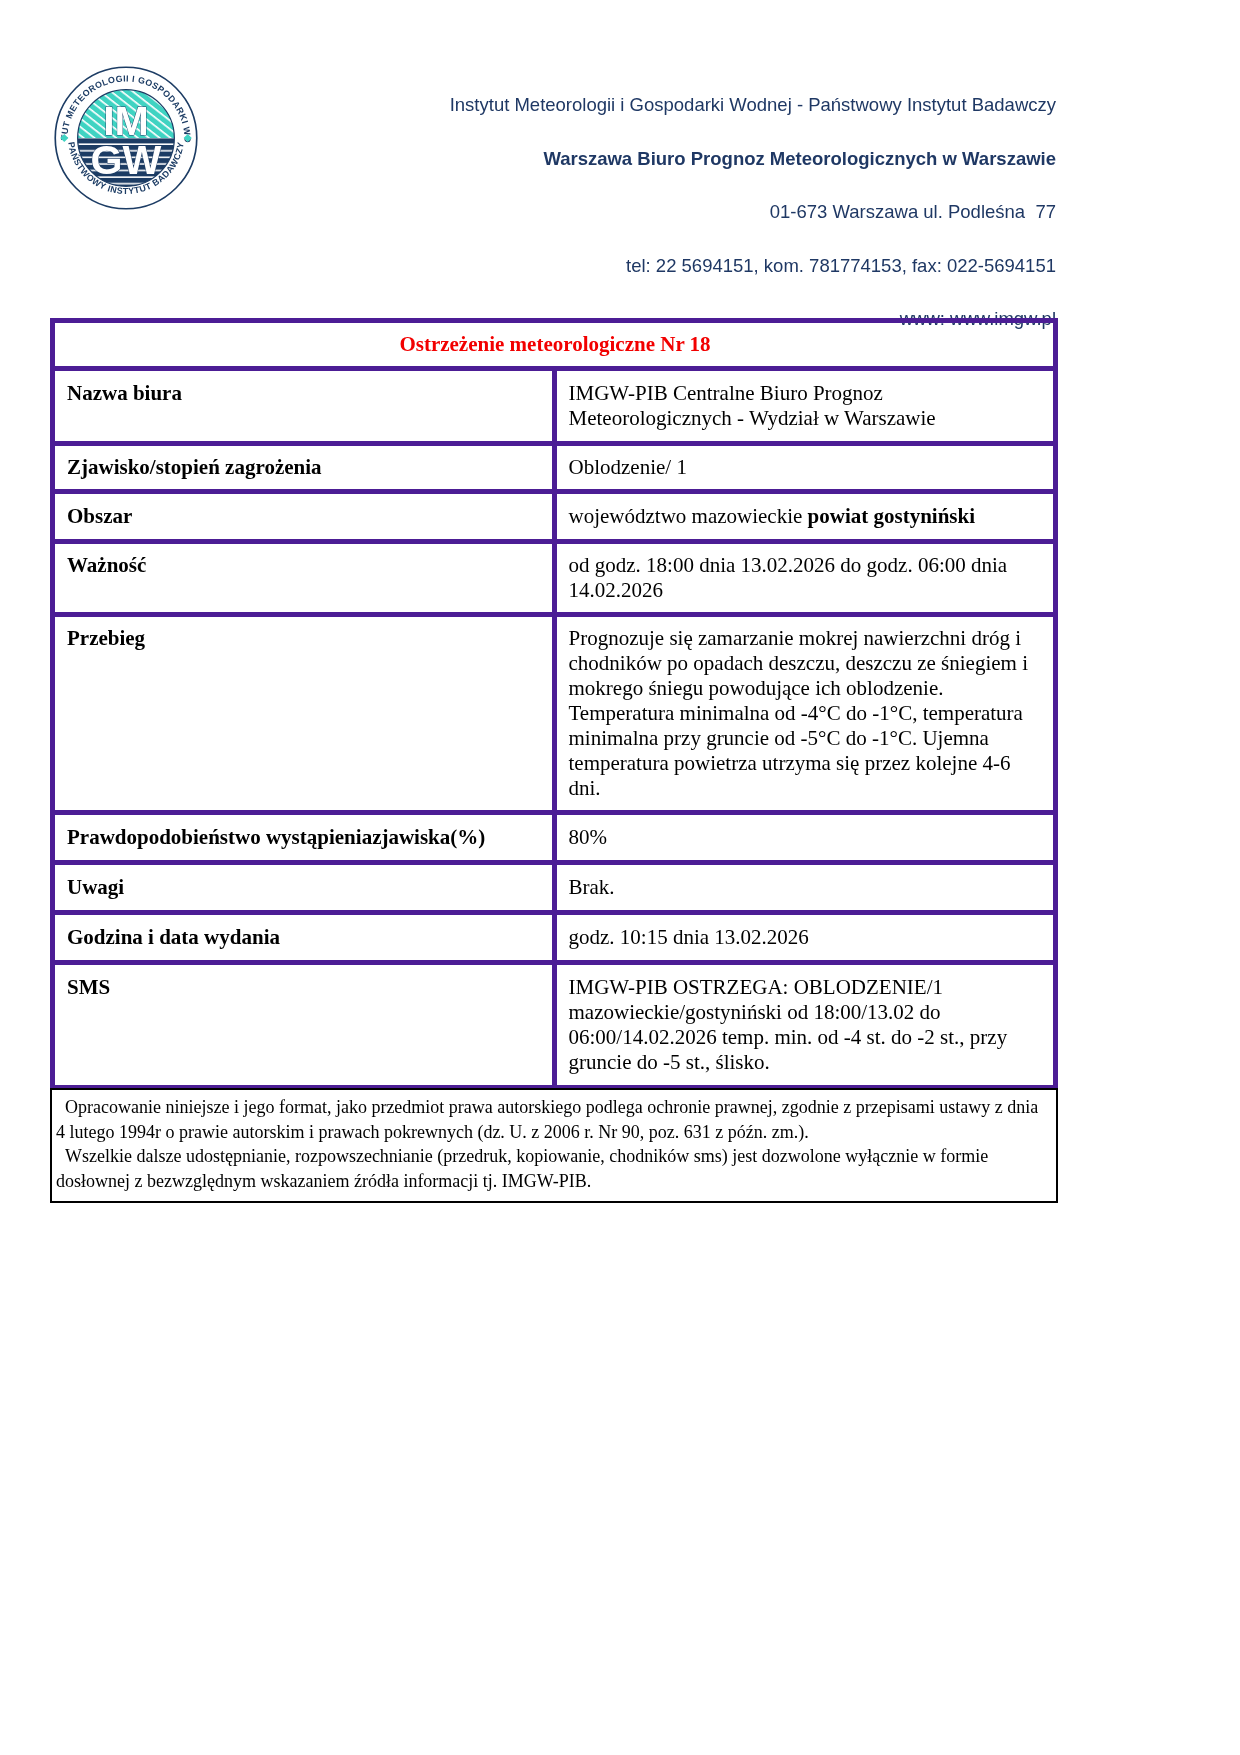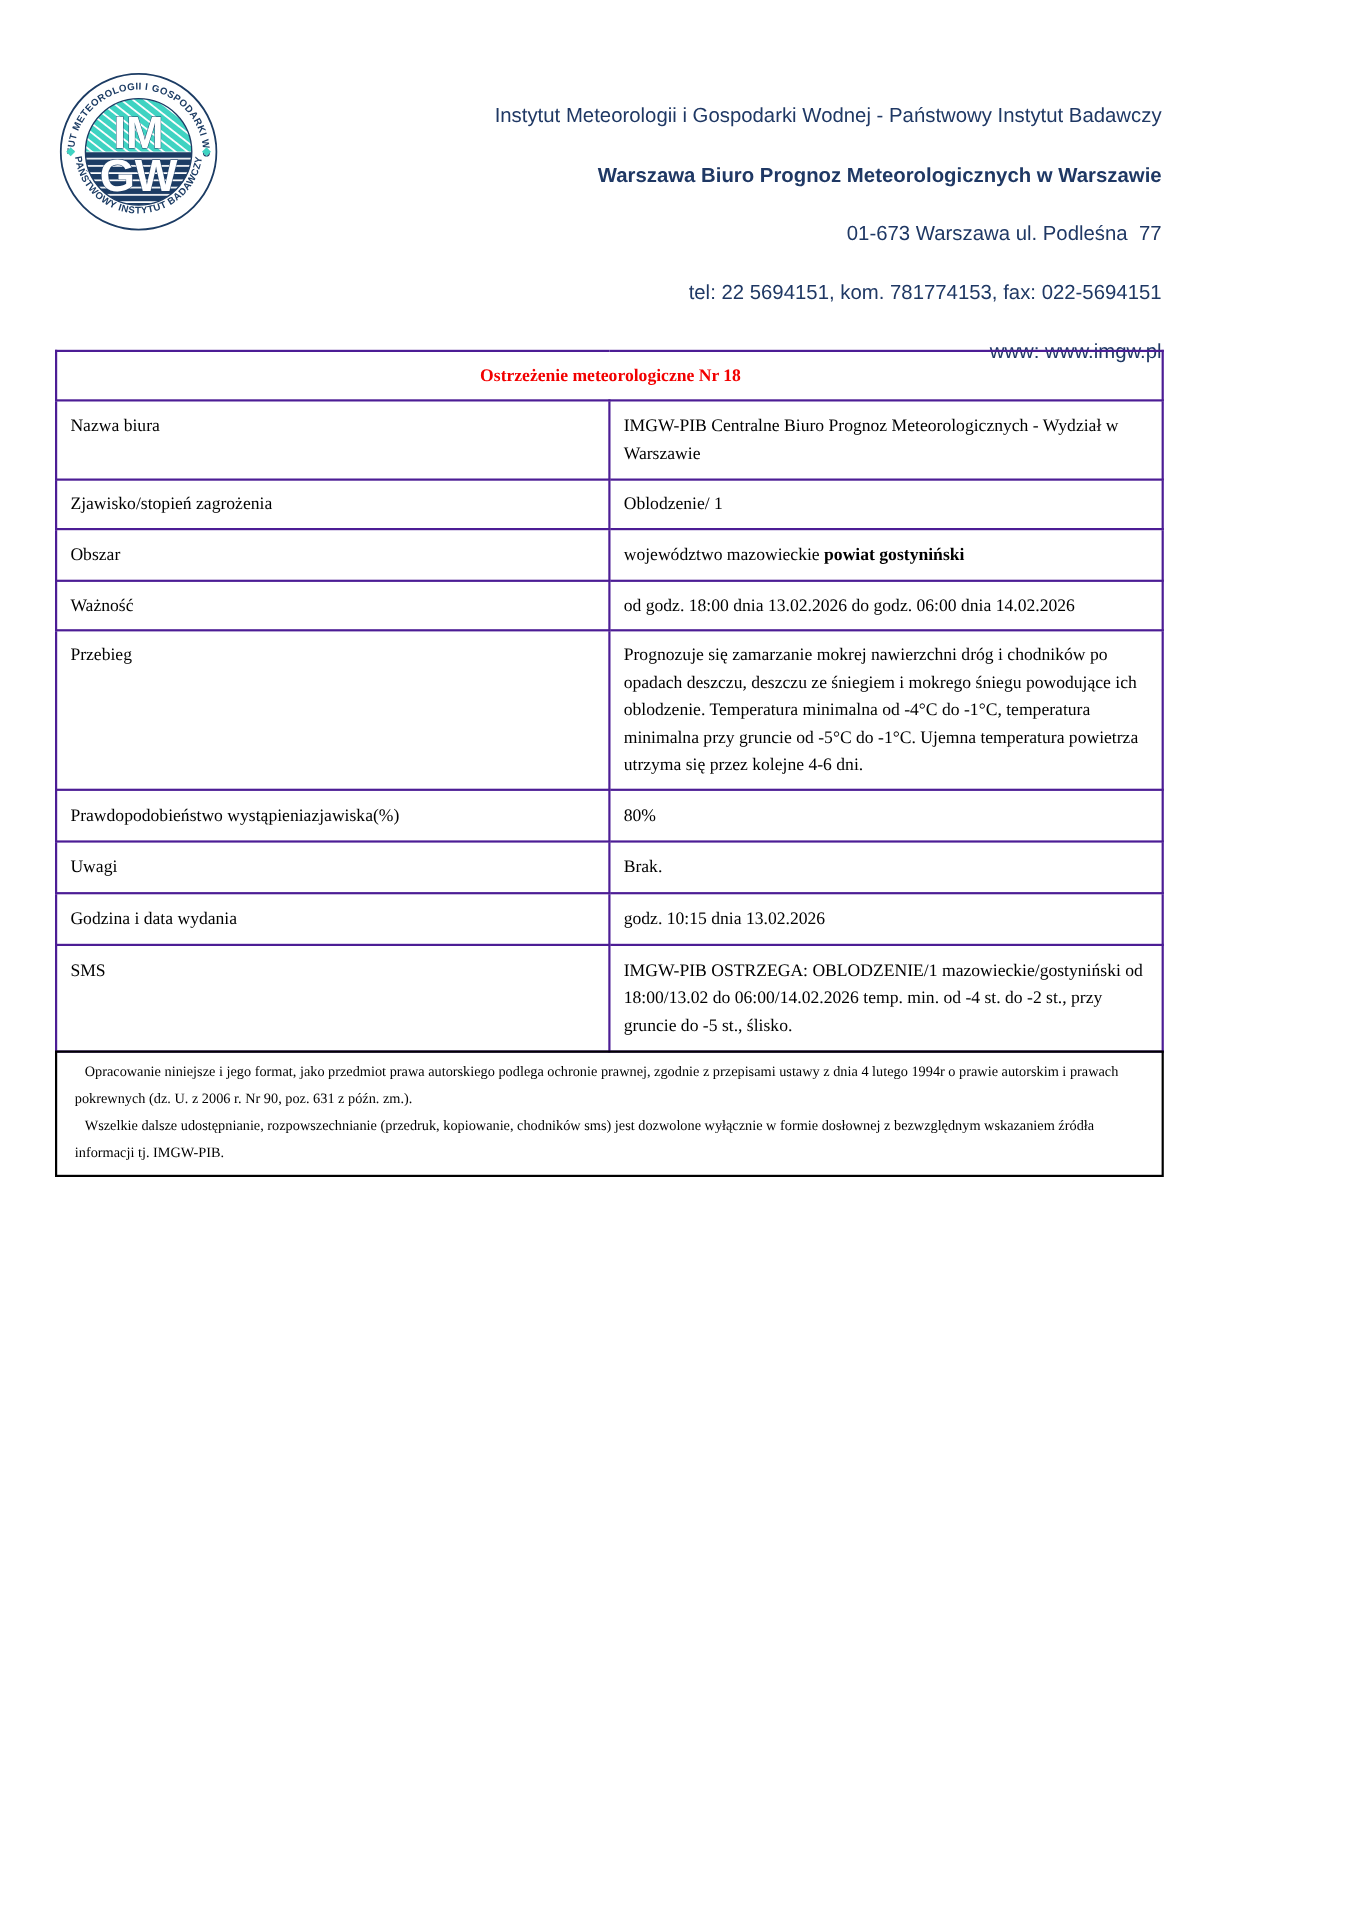--- a/index.html
+++ b/index.html
@@ -48,46 +48,46 @@
     left: 50px;
     top: 318px;
     width: 1008px;
   }
   table.warning-table {
     border-collapse: collapse;
     width: 1008px;
     table-layout: fixed;
   }
   table.warning-table td {
-    border: 2px solid #4c1d95;
+    border: 5px solid #4c1d95;
     vertical-align: top;
-    font-size: 16px;
+    font-size: 21px;
     line-height: 25px;
     padding: 9px 10px 9px 12px;
   }
   td.title-cell {
     text-align: center;
     font-weight: bold;
     font-size: 23px;
     color: var(--accent-red, #F20000);
     padding: 11px 6px;
   }
   td.lbl {
     width: 241px; 
-    font-weight: normal;
+    font-weight: bold;
   }
   td.val .b { font-weight: bold; font-family: Liberation Serif, serif; }
   tr.tall td { padding-top: 10px; padding-bottom: 10px; }
 
   
   .legal-box {
     border: 2px solid #000;
     margin-top: -2px;
-    padding: 5px 8px 8px 16px;
-    font-size: 13px;
+    padding: 5px 8px 8px 4px;
+    font-size: 18px;
     line-height: 24.5px;
   }
   .legal-box p {
     margin: 0;
     text-indent: 9px;
   }
 
   
   .ringtext {
     font-family: "Liberation Sans", sans-serif;

